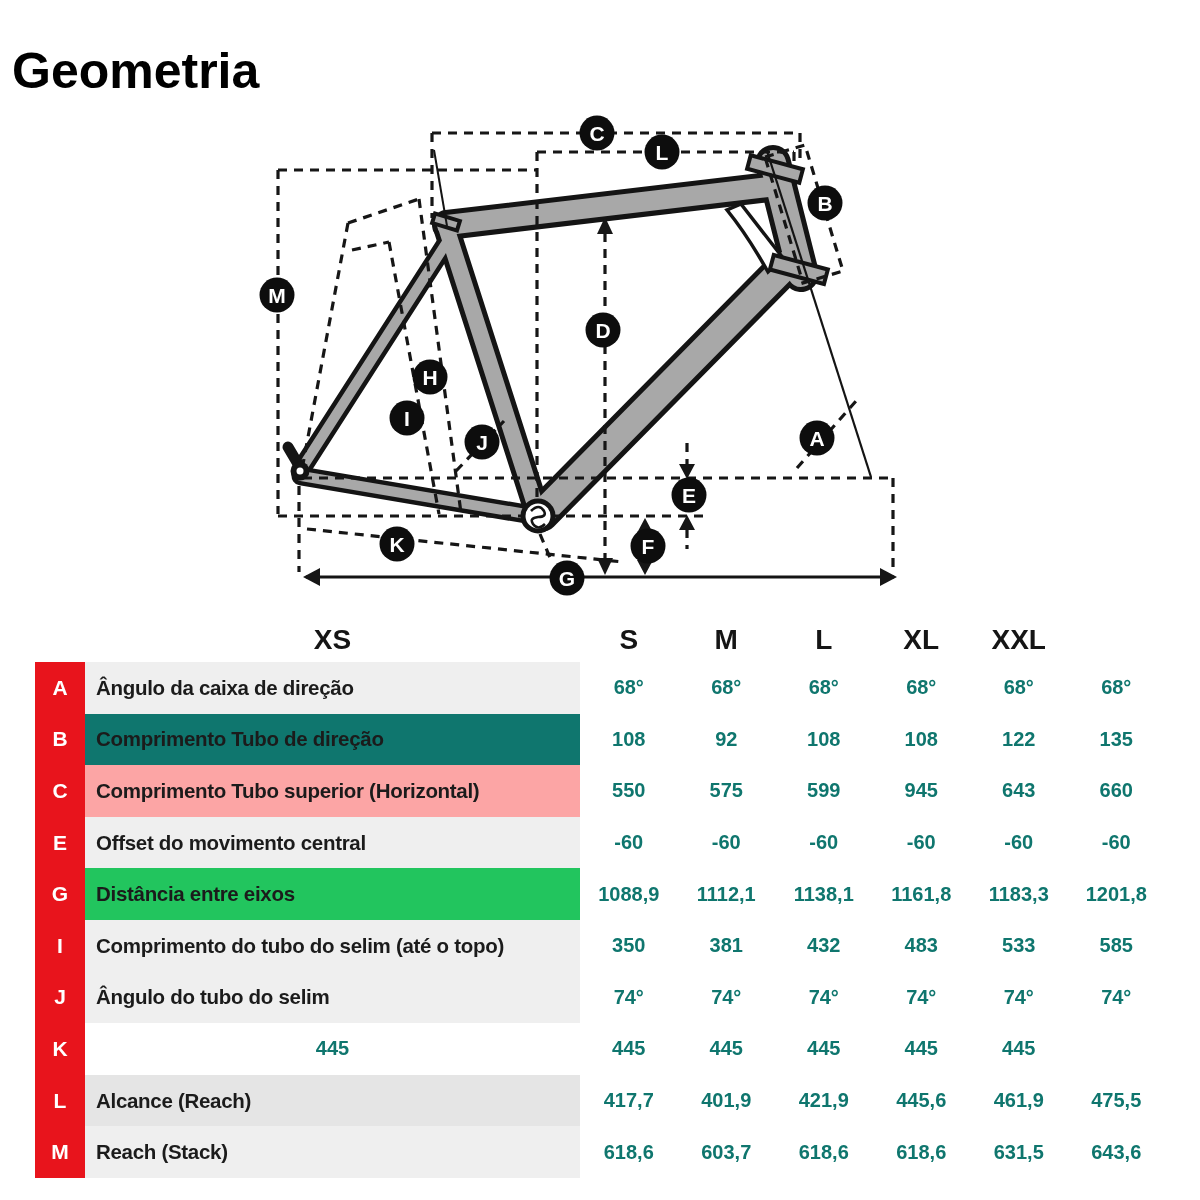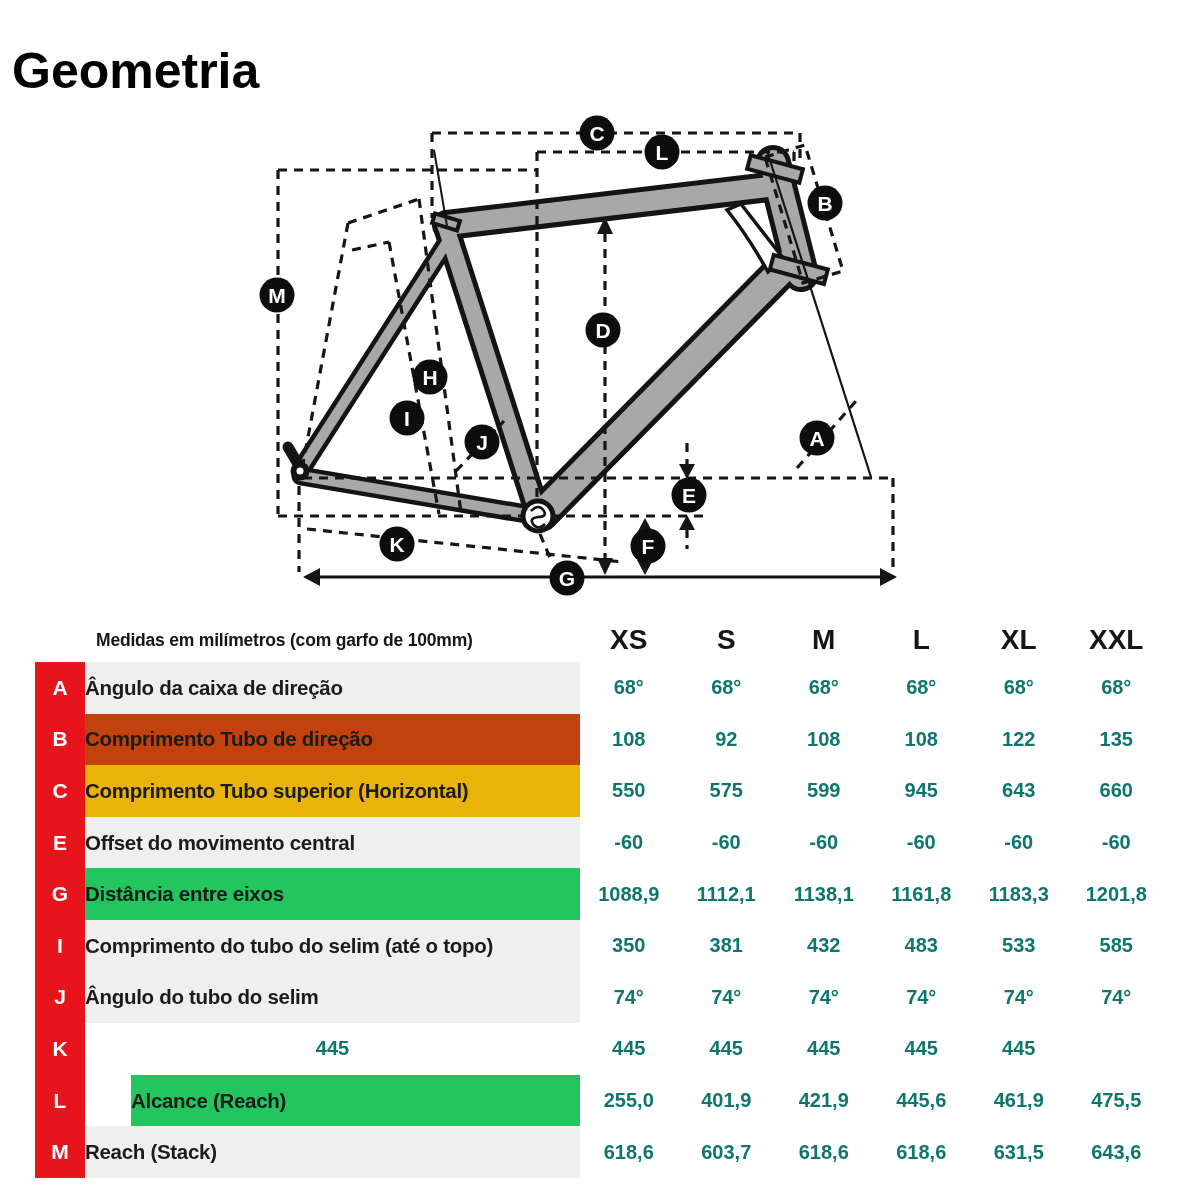--- a/index.html
+++ b/index.html
@@ -23,21 +23,21 @@
   .cell{display:flex;align-items:center;}
   .spacer{background:transparent;}
   .h-measures{
     font-size:17.5px;font-weight:bold;padding-left:11px;letter-spacing:-0.2px;color:#151515;
   }
   .h-size{justify-content:center;font-size:28px;font-weight:bold;color:#151515;}
   .letter{
     justify-content:center;color:#fff;font-weight:bold;font-size:21px;
   }
   .label{
-    font-size:20.5px;font-weight:600;color:#1b1b1b;letter-spacing:-0.3px;
+    padding-left:11px;font-size:20.5px;font-weight:600;color:#1b1b1b;letter-spacing:-0.3px;
   }
   .val{justify-content:center;font-size:20px;font-weight:600;color:#0f766e;}
 </style>
 </head>
 <body>
 
 <h1 class="page-title">Geometria</h1>
 
 <svg id="diagram" width="1200" height="618" viewBox="0 0 1200 618" xmlns="http://www.w3.org/2000/svg">
 
@@ -185,21 +185,20 @@
       <g>
         <circle cx="277" cy="295" r="17.5" fill="#0d0d0d"></circle>
         <text x="277" y="302.5" text-anchor="middle" font-size="21" font-weight="bold" fill="#ffffff" font-family="&quot;Liberation Sans&quot;,&quot;DejaVu Sans&quot;,sans-serif">M</text>
       </g>
     </g>
 </svg>
 
 <div class="geo-table">
   <div class="t-head">
     <div class="cell spacer"></div>
-    <div class="cell h-measures">Medidas em milímetros (com garfo de 100mm)</div>
 
   <div class="cell h-size">XS</div>
       <div class="cell h-size">S</div>
       <div class="cell h-size">M</div>
       <div class="cell h-size">L</div>
       <div class="cell h-size">XL</div>
       <div class="cell h-size">XXL</div>
     </div>
   <div id="t-rows">
       <div class="t-row">
@@ -207,31 +206,31 @@
         <div class="cell label" style="background: rgb(239, 239, 239);">Ângulo da caixa de direção</div>
         <div class="cell val">68°</div>
         <div class="cell val">68°</div>
         <div class="cell val">68°</div>
         <div class="cell val">68°</div>
         <div class="cell val">68°</div>
         <div class="cell val">68°</div>
       </div>
       <div class="t-row">
         <div class="cell letter" style="background: rgb(232, 20, 28);">B</div>
-        <div class="cell label" style="background: #c2410c;">Comprimento Tubo de direção</div>
+        <div class="cell label" style="background: #0f766e;">Comprimento Tubo de direção</div>
         <div class="cell val">108</div>
         <div class="cell val">92</div>
         <div class="cell val">108</div>
         <div class="cell val">108</div>
         <div class="cell val">122</div>
         <div class="cell val">135</div>
       </div>
       <div class="t-row">
         <div class="cell letter" style="background: rgb(232, 20, 28);">C</div>
-        <div class="cell label" style="background: #eab308;">Comprimento Tubo superior (Horizontal)</div>
+        <div class="cell label" style="background: #fca5a5;">Comprimento Tubo superior (Horizontal)</div>
         <div class="cell val">550</div>
         <div class="cell val">575</div>
         <div class="cell val">599</div>
         <div class="cell val">945</div>
         <div class="cell val">643</div>
         <div class="cell val">660</div>
       </div>
       <div class="t-row">
         <div class="cell letter" style="background: rgb(232, 20, 28);">E</div>
         <div class="cell label" style="background: rgb(239, 239, 239);">Offset do movimento central</div>
@@ -276,22 +275,22 @@
         <div class="cell letter" style="background: rgb(232, 20, 28);">K</div>
         <div class="cell val">445</div>
         <div class="cell val">445</div>
         <div class="cell val">445</div>
         <div class="cell val">445</div>
         <div class="cell val">445</div>
         <div class="cell val">445</div>
       </div>
       <div class="t-row">
         <div class="cell letter" style="background: rgb(232, 20, 28);">L</div>
-        <div class="cell label" style="background: #22c55e; margin-left: 46px;">Alcance (Reach)</div>
-        <div class="cell val">255,0</div>
+        <div class="cell label" style="background: #e5e5e5;">Alcance (Reach)</div>
+        <div class="cell val">417,7</div>
         <div class="cell val">401,9</div>
         <div class="cell val">421,9</div>
         <div class="cell val">445,6</div>
         <div class="cell val">461,9</div>
         <div class="cell val">475,5</div>
       </div>
       <div class="t-row">
         <div class="cell letter" style="background: rgb(232, 20, 28);">M</div>
         <div class="cell label" style="background: rgb(239, 239, 239);">Reach (Stack)</div>
         <div class="cell val">618,6</div>

